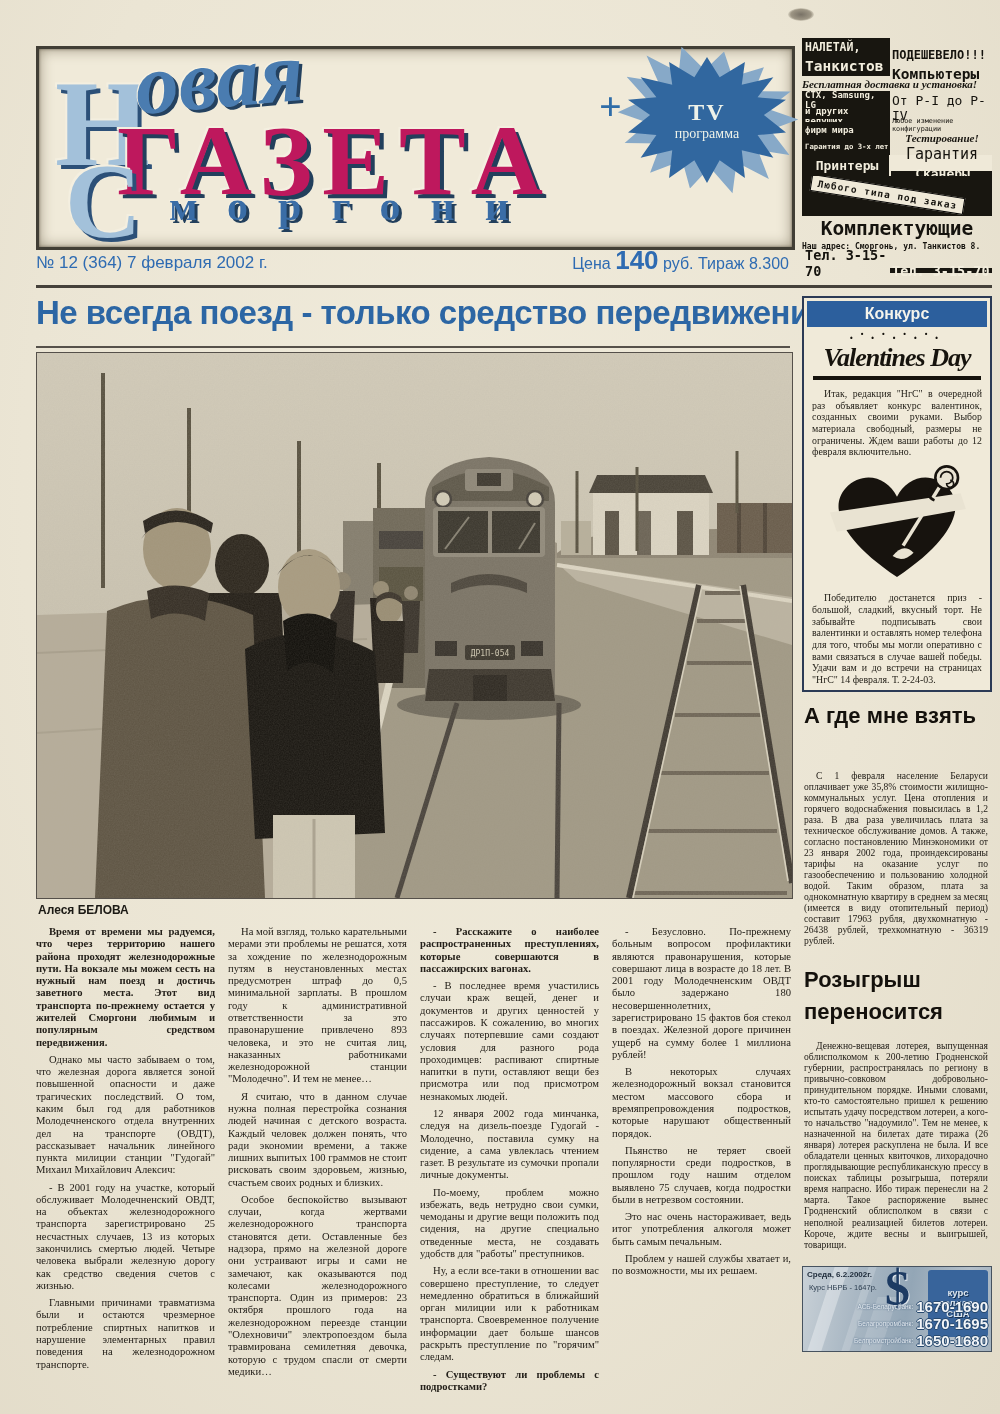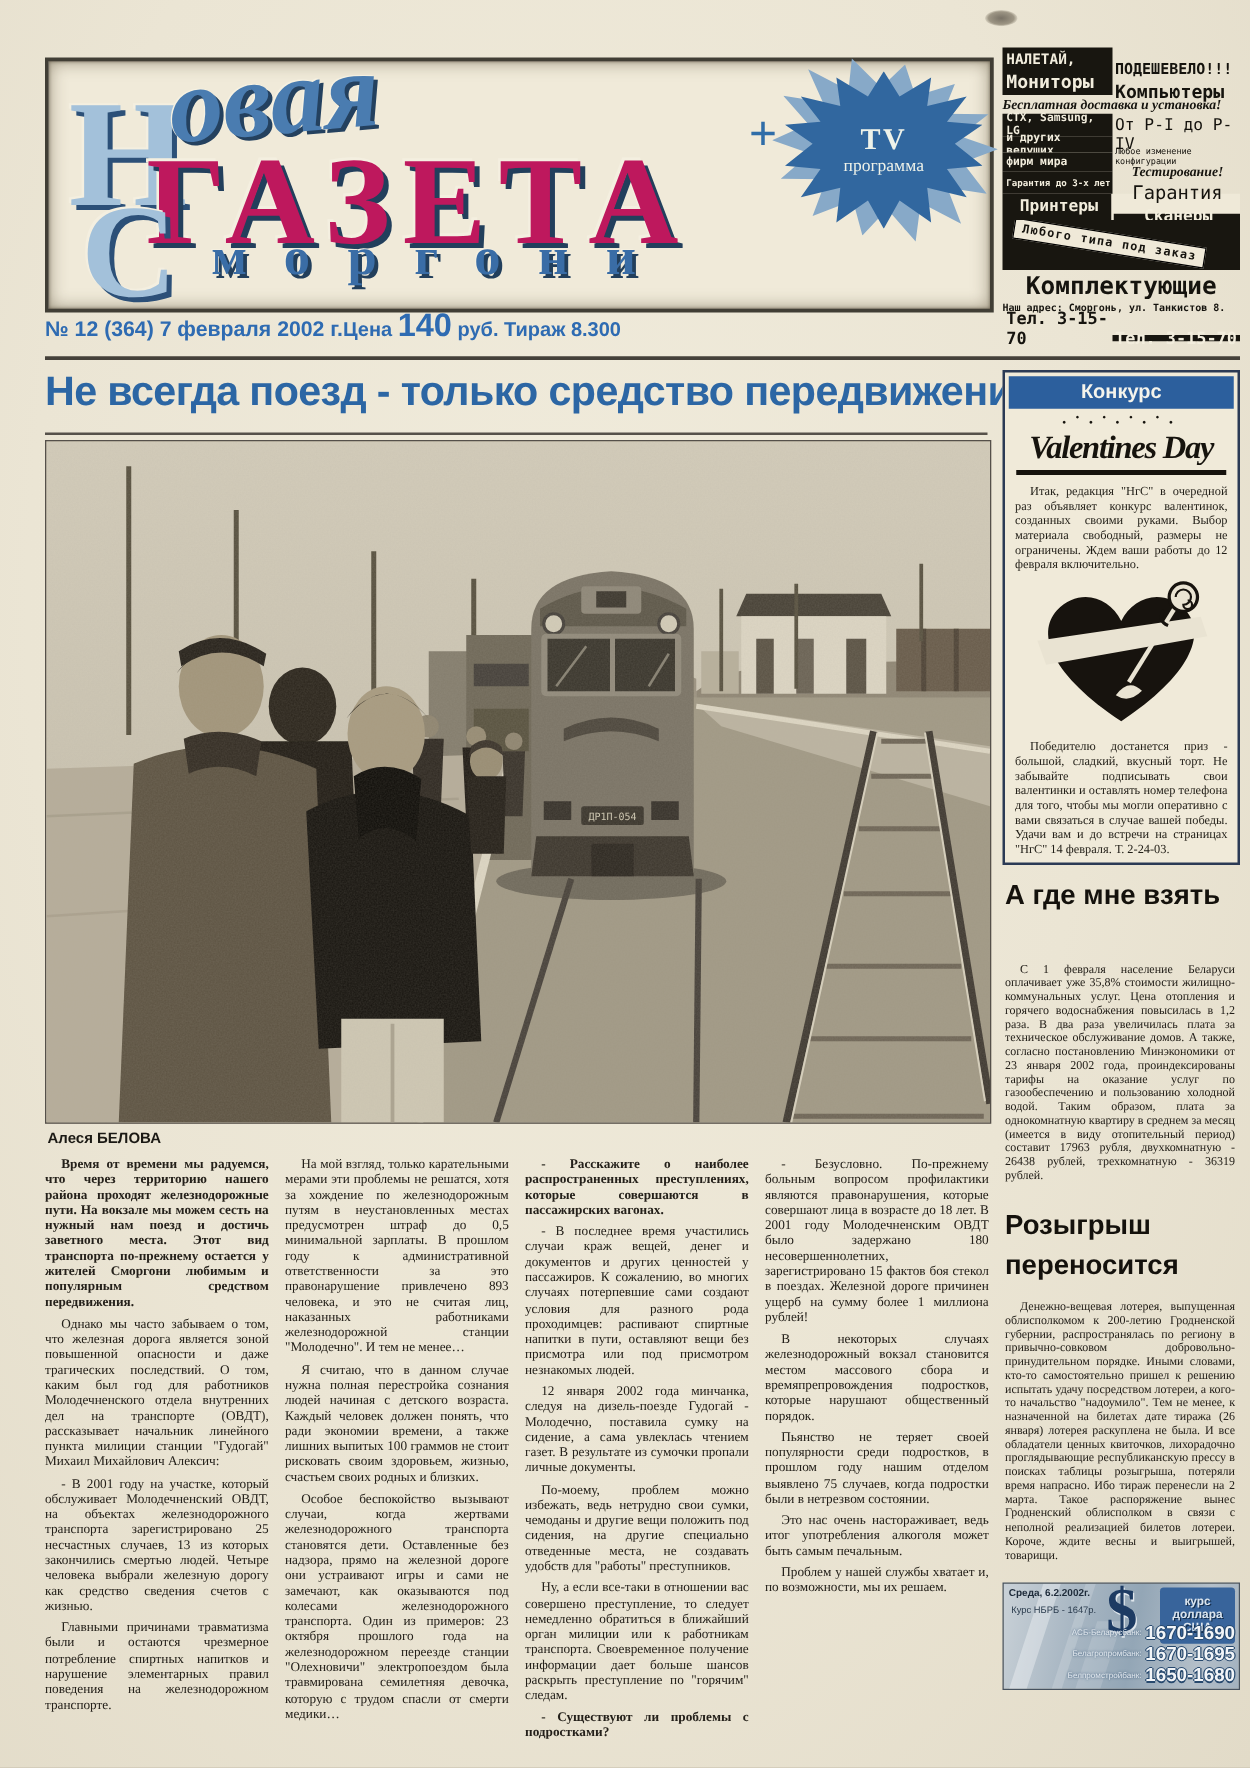--- a/index.html
+++ b/index.html
@@ -42,22 +42,22 @@
   .shopad .blk{background:#181610;color:#f2eddd;}
   .shopad .l{width:88px;padding-left:3px;}
   .shopad .r{width:102px;padding-left:2px;margin-top:16px;}
   .serifit{font-family:"Liberation Serif",serif;font-style:italic;font-weight:bold;}
   .stampwrap{position:relative;background:#181610;height:40px;overflow:hidden;}
   .stamp{position:absolute;left:8px;top:10px;background:#efe9d8;border:1px solid #000;color:#15130e;
     font-size:9.5px;font-weight:bold;padding:2px 6px;transform:rotate(9deg);letter-spacing:1px;white-space:nowrap;}
   .shopad .tel{font-weight:bold;font-size:13.5px;}
 
   
-  .issuerow{left:36px;top:250px;width:753px;display:flex;justify-content:flex-start;align-items:flex-end;
-    color:#2e6bb2;font-family:"Liberation Sans",sans-serif;font-weight:bold;}
+  .issuerow{left:36px;top:250px;width:753px;display:flex;justify-content:space-between;align-items:flex-end;
+    color:#2e6bb2;font-family:"Liberation Sans",sans-serif;font-weight:normal;}
   .issuerow .nd{font-size:17px;}
   .issuerow .pr{font-size:16px;}
   .issuerow .pr b{font-size:26px;line-height:.8;}
 
   .rule1{left:36px;top:285px;width:956px;height:3px;background:#45413a;}
   .rule2{left:36px;top:346px;width:754px;height:2px;background:#56514a;}
 
   
   .headline{left:36px;top:294px;width:754px;font-family:"Liberation Sans",sans-serif;
     font-weight:bold;font-size:33px;letter-spacing:-.5px;color:#2c66a4;white-space:nowrap;}
@@ -99,21 +99,21 @@
   
   .currency{position:absolute;left:0;top:1266px;width:188px;height:84px;border:1px solid #46525f;
     background:linear-gradient(100deg,#c9d1d7 0%,#aab8c4 28%,#93a6b6 55%,#b4bfc9 82%,#a3b2bf 100%);
     overflow:hidden;font-family:"Liberation Sans",sans-serif;}
   .currency .streak{position:absolute;background:rgba(255,255,255,.35);transform:skewX(-18deg);}
   .cur-date{position:absolute;left:4px;top:3px;font-size:8px;font-weight:bold;color:#1e2b3a;}
   .cur-nbrb{position:absolute;left:6px;top:16px;font-size:7.5px;color:#2b3c4e;}
   .cur-dollar{position:absolute;left:82px;top:-8px;font-size:50px;font-weight:bold;
     font-family:"Liberation Serif",serif;color:#1d3b63;text-shadow:1px 1px 0 #dfe6ec;}
   .cur-label{position:absolute;right:3px;top:3px;width:56px;background:#38649b;border-radius:3px;
-    padding:7px 2px;text-align:center;color:#dbe5ee;font-weight:bold;font-size:9.5px;line-height:1.1;
+    padding:18px 2px;text-align:center;color:#dbe5ee;font-weight:bold;font-size:9.5px;line-height:1.1;
     text-shadow:1px 1px 0 #16304f;}
   .cur-row{position:absolute;right:3px;height:17px;display:flex;align-items:center;gap:3px;}
   .cur-bank{font-size:6.5px;color:#e6ecf1;text-shadow:0 0 2px #2a4a6e;}
   .cur-rate{font-size:15px;font-weight:bold;color:#f2f5f8;
     text-shadow:1px 0 #27496e,-1px 0 #27496e,0 1px #27496e,0 -1px #27496e;}
 </style>
 </head>
 <body>
 
 <div class="page">
@@ -136,21 +136,21 @@
       </div>
     </div>
   </div>
 
   <div class="abs shopad">
     <div class="row" style="height:18px;">
       <div class="c blk l" style="font-size:11.5px;font-weight:bold;">НАЛЕТАЙ,</div>
       <div class="c r" style="font-size:12px;font-weight:bold;">ПОДЕШЕВЕЛО!!!</div>
     </div>
     <div class="row" style="height:20px;">
-      <div class="c blk l" style="font-size:14.5px;font-weight:bold;">Мониторы</div>
+      <div class="c blk l" style="font-size:14.5px;font-weight:bold;">Танкистов</div>
       <div class="c r" style="font-size:14.5px;font-weight:bold;">Компьютеры</div>
     </div>
     <div class="row" style="height:15px;">
       <div class="c serifit" style="width:100%;font-size:11px;">Бесплатная доставка и установка!</div>
     </div>
     <div class="row" style="height:18px;">
       <div class="c blk l" style="font-size:9px;font-weight:bold;">CTX, Samsung, LG</div>
       <div class="c r" style="font-size:13px;">От P-I до P-IV</div>
     </div>
     <div class="row" style="height:13px;">

